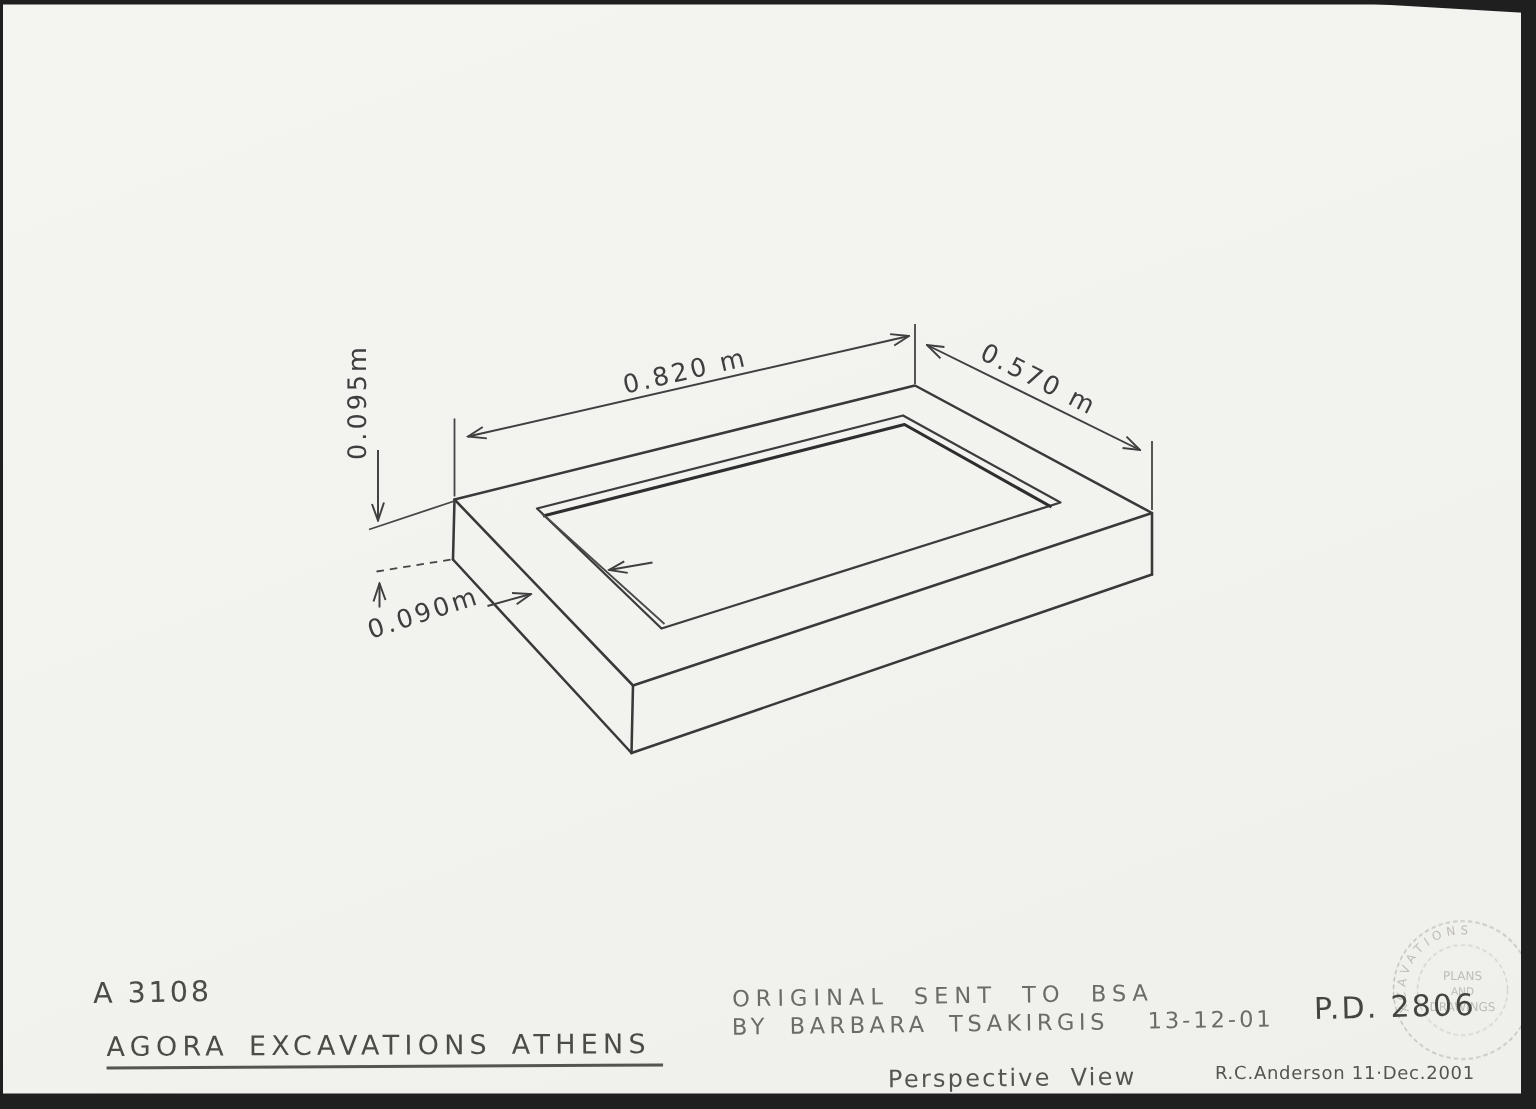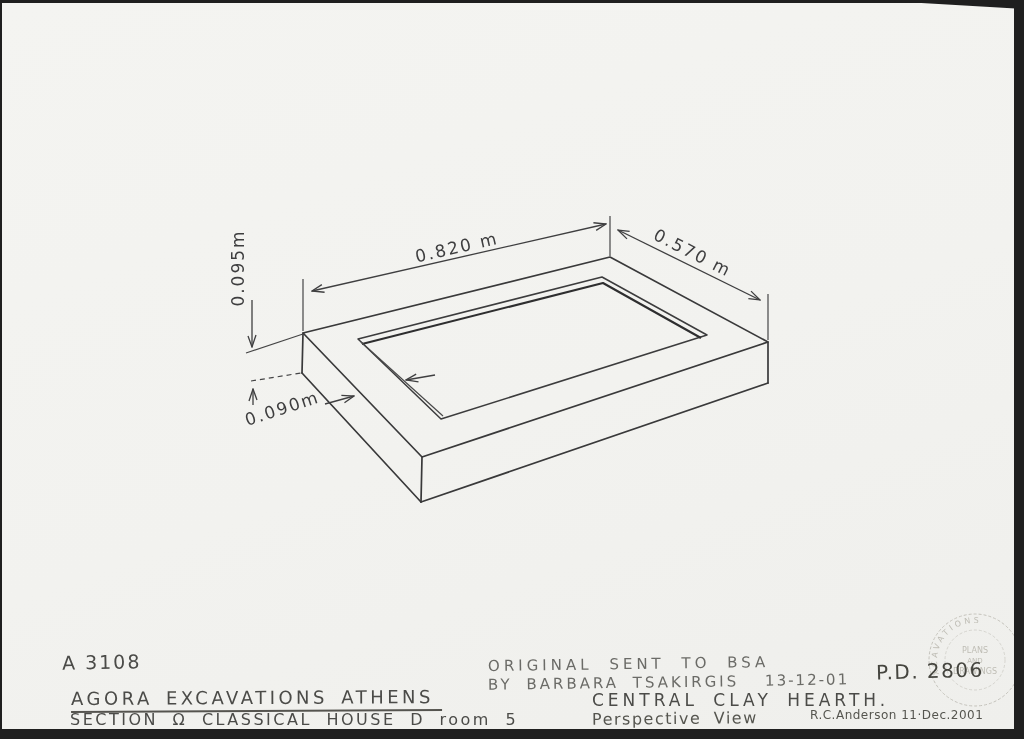--- a/index.html
+++ b/index.html
@@ -118,25 +118,23 @@
           <textPath href="#stamp-arc" startOffset="24%">EXCAVATIONS</textPath>
         </text>
         <text class="stamp-text" font-size="8" x="975" y="653">PLANS</text>
         <text class="stamp-text" font-size="7" x="975" y="663">AND</text>
         <text class="stamp-text" font-size="8" x="975" y="674">DRAWINGS</text>
       </g>
     </svg>
 
     <div class="hand inv">A 3108</div>
     <div class="hand site">AGORA EXCAVATIONS ATHENS</div>
-    <div class="hand loc">SECTION Ω CLASSICAL HOUSE D room 5</div>
     <div class="hand note1">ORIGINAL SENT TO BSA</div>
     <div class="hand note2">BY BARBARA TSAKIRGIS</div>
     <div class="hand ndate">13-12-01</div>
     <div class="hand pd">P.D. 2806</div>
-    <div class="hand subject">CENTRAL CLAY HEARTH.</div>
     <div class="hand view">Perspective View</div>
     <div class="hand credit">R.C.Anderson 11·Dec.2001</div>
 
   </div>
 </div>
 
 <div class="edge-wedge"></div>
 
 </body></html>

